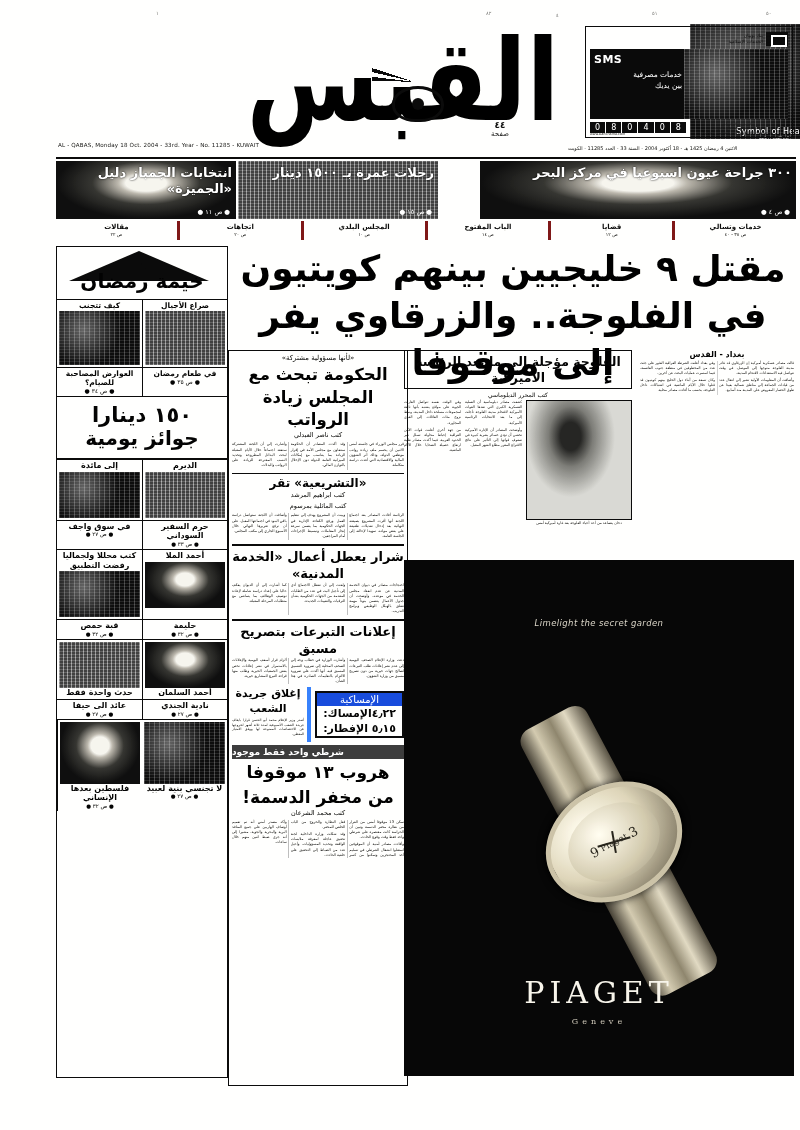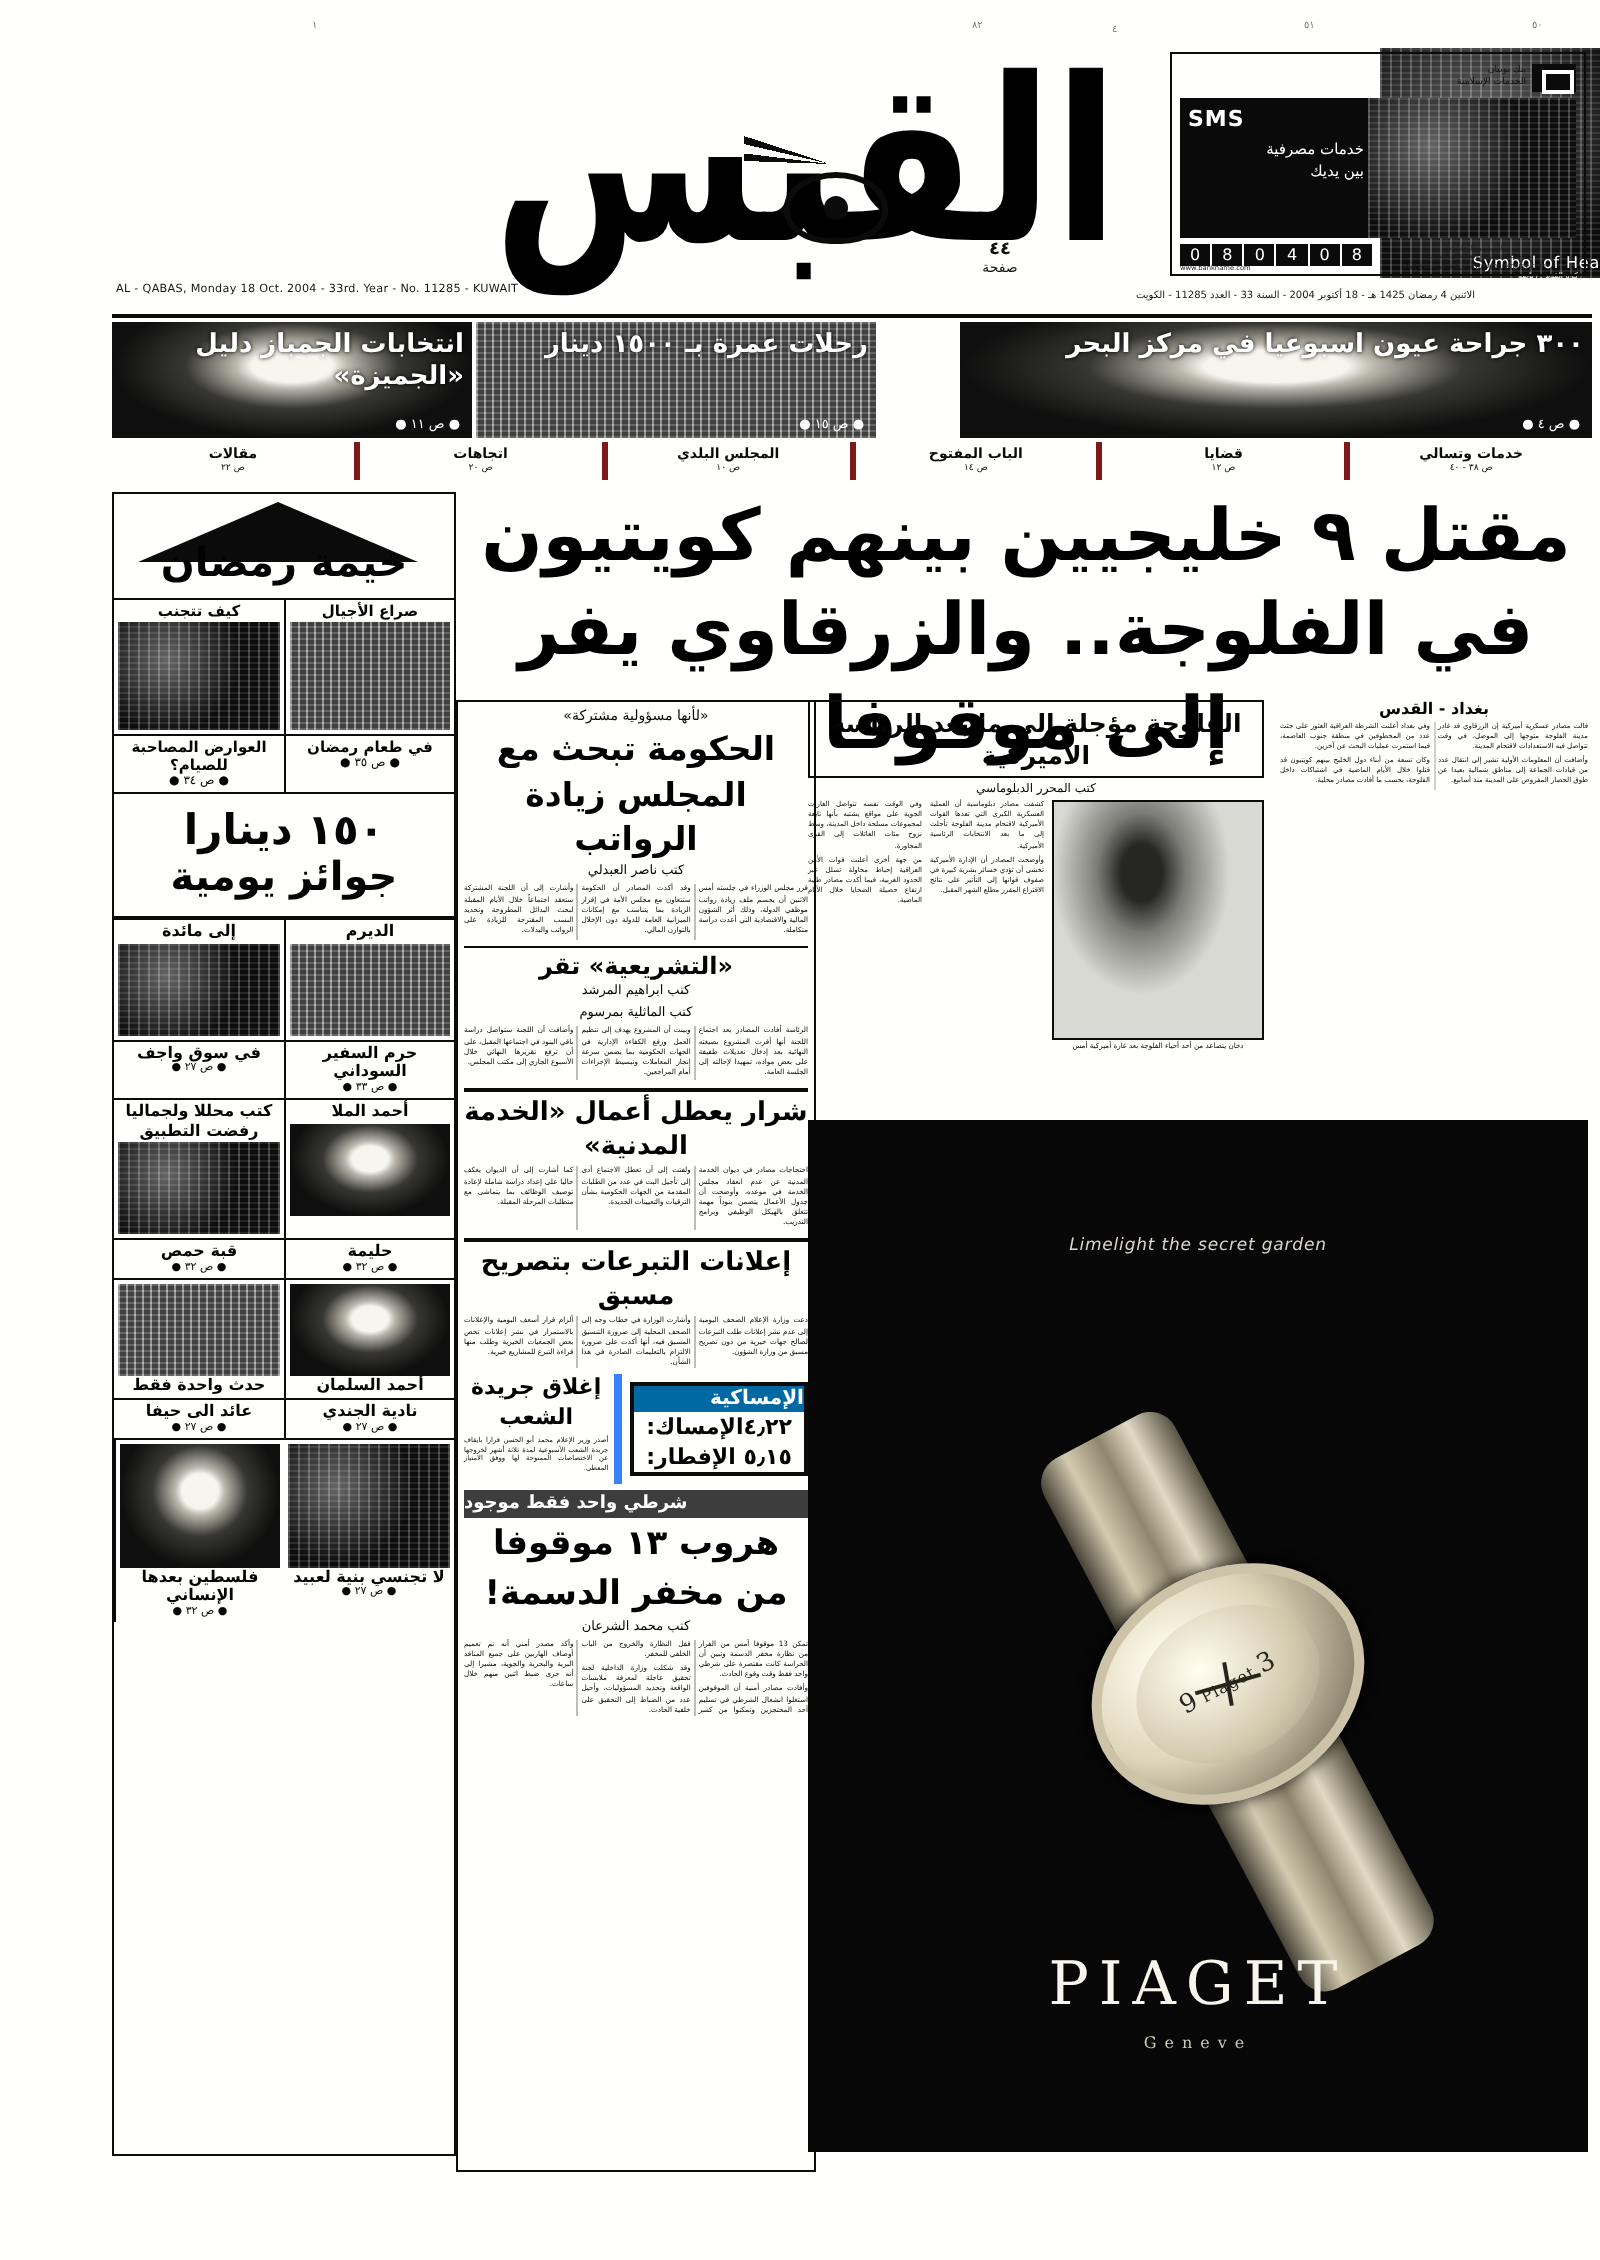--- a/index.html
+++ b/index.html
@@ -205,21 +205,21 @@
   .mc-cols{column-count:3;column-gap:4px;column-rule:1px solid #bbb;}
   .mc-cols p{margin:0 0 2px;text-align:justify;font-size:3.6px;line-height:1.45;}
   .mc-sub{
     font-size:12px;font-weight:bold;text-align:center;line-height:1.25;
     border-top:1px solid #111;padding-top:2px;margin-top:3px;
   }
   .mc-rule{border-top:2px solid #111;margin:4px 0 3px;}
   .imsak{
     border:2px solid #111;margin:4px 0;
   }
-  .imsak .hd{background:#0369a1;color:#fff;text-align:right;font-size:10px;font-weight:bold;padding:1px 0;}
+  .imsak .hd{background:#1d4ed8;color:#fff;text-align:center;font-size:10px;font-weight:normal;padding:1px 0;}
   .imsak .row{display:flex;justify-content:space-between;padding:1px 6px;font-size:11px;font-weight:bold;}
   .blackbar{background:#404040;color:#fff;text-align:left;font-size:9px;font-weight:bold;padding:2px 0;letter-spacing:2px;}
   
   #rightart{position:absolute;left:404px;top:350px;width:228px;height:200px;}
   #rightart .hd{
     border:1.5px solid #111;text-align:center;font-size:12.5px;font-weight:bold;
     padding:3px 2px;line-height:1.25;
   }
   #rightart .by{font-size:6px;text-align:center;margin:2px 0 2px;}
   #rightart .body{display:flex;gap:4px;}

